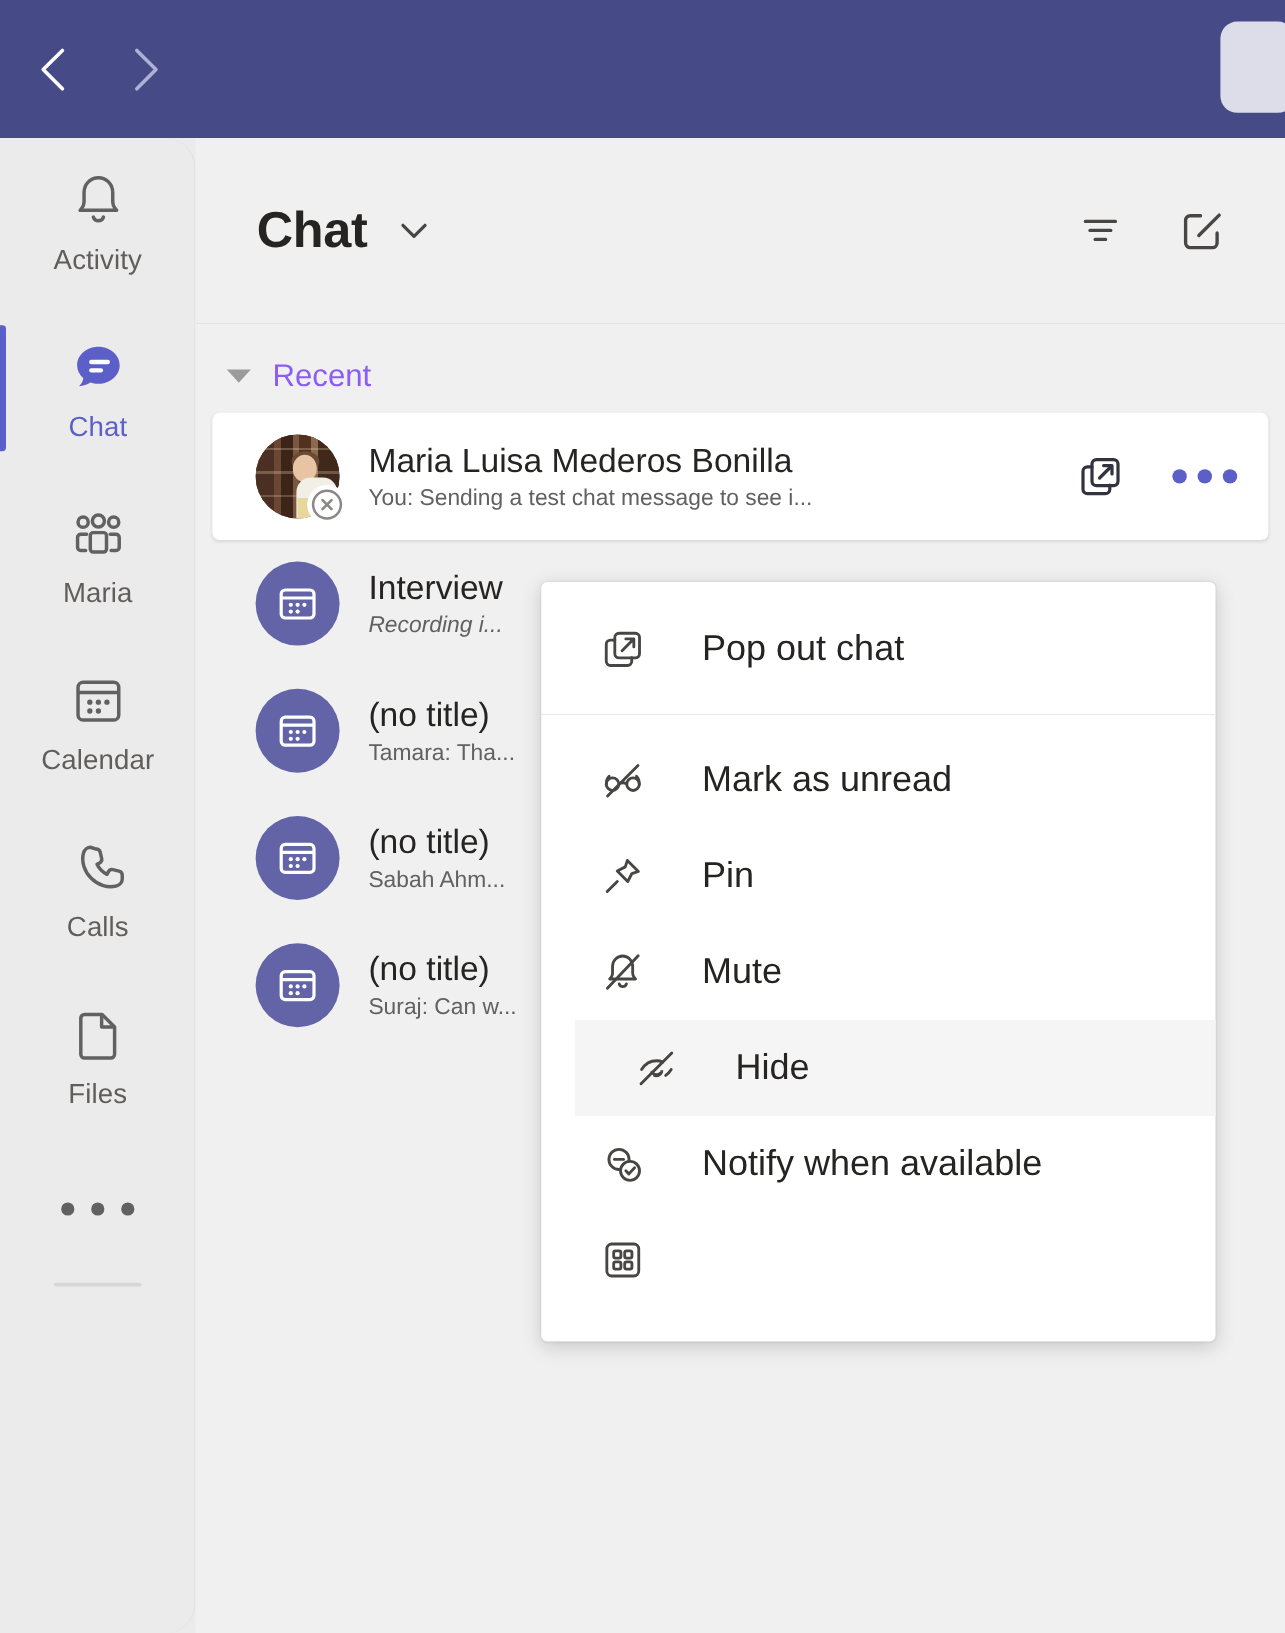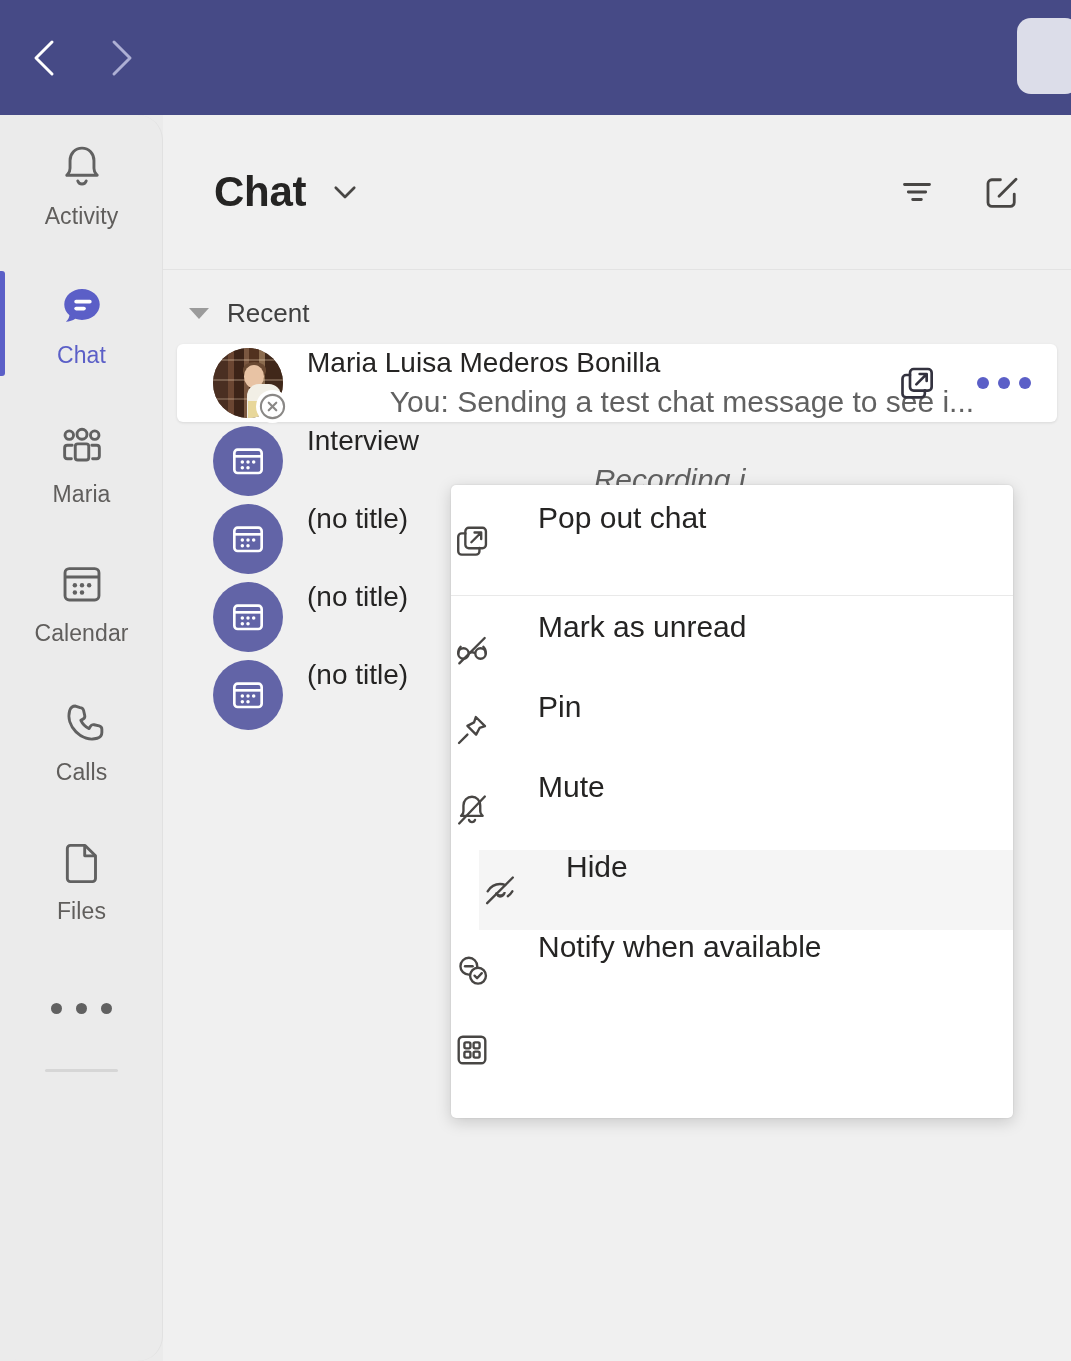--- a/index.html
+++ b/index.html
@@ -147,28 +147,28 @@
   }
   .caret {
     width: 0; height: 0;
     border-left: 10px solid transparent;
     border-right: 10px solid transparent;
     border-top: 11px solid #9b9b9b;
     margin-right: 18px;
   }
   .section-label {
     font-size: 26px;
-    color: #404040;
+    color: #8b5cf6;
   }
 
   .chat-row {
     position: relative;
     display: flex;
     align-items: center;
-    height: 78px;
+    height: 106px;
     margin: 0 14px;
     padding-left: 36px;
     border-radius: 6px;
     cursor: pointer;
   }
   .chat-row.selected {
     background: #ffffff;
     box-shadow: 0 1px 3px rgba(0,0,0,.10);
   }
   .avatar-wrap {
@@ -245,25 +245,24 @@
     flex: 1;
     overflow: hidden;
   }
   .chat-name {
     font-size: 28px;
     color: #252423;
     white-space: nowrap;
     line-height: 1.35;
   }
   .chat-preview {
-    font-size: 30px;
+    font-size: 19px;
     color: #616161;
     white-space: nowrap;
     line-height: 1.35;
-    text-align: center;
   }
   .chat-preview.italic { font-style: italic; }
   .row-actions {
     position: absolute;
     right: 26px;
     display: flex;
     align-items: center;
     gap: 40px;
   }
   .row-actions > span { cursor: pointer; display: flex; align-items:center; }
@@ -280,21 +279,23 @@
     top: 485px;
     width: 562px;
     background: #ffffff;
     border-radius: 5px;
     box-shadow: 0 4px 16px rgba(0,0,0,.17), 0 0 2px rgba(0,0,0,.12);
     padding: 16px 0 28px 0;
     z-index: 50;
   }
   .ctx-item {
     display: flex;
+    align-items: center;
     height: 80px;
+    padding-left: 47px;
     cursor: pointer;
   }
   .ctx-item.highlighted { background: #f5f5f5; margin-left: 28px; }
   .ctx-icon {
     width: 42px;
     display: flex;
     align-items: center;
     justify-content: center;
     flex: 0 0 42px;
   }

